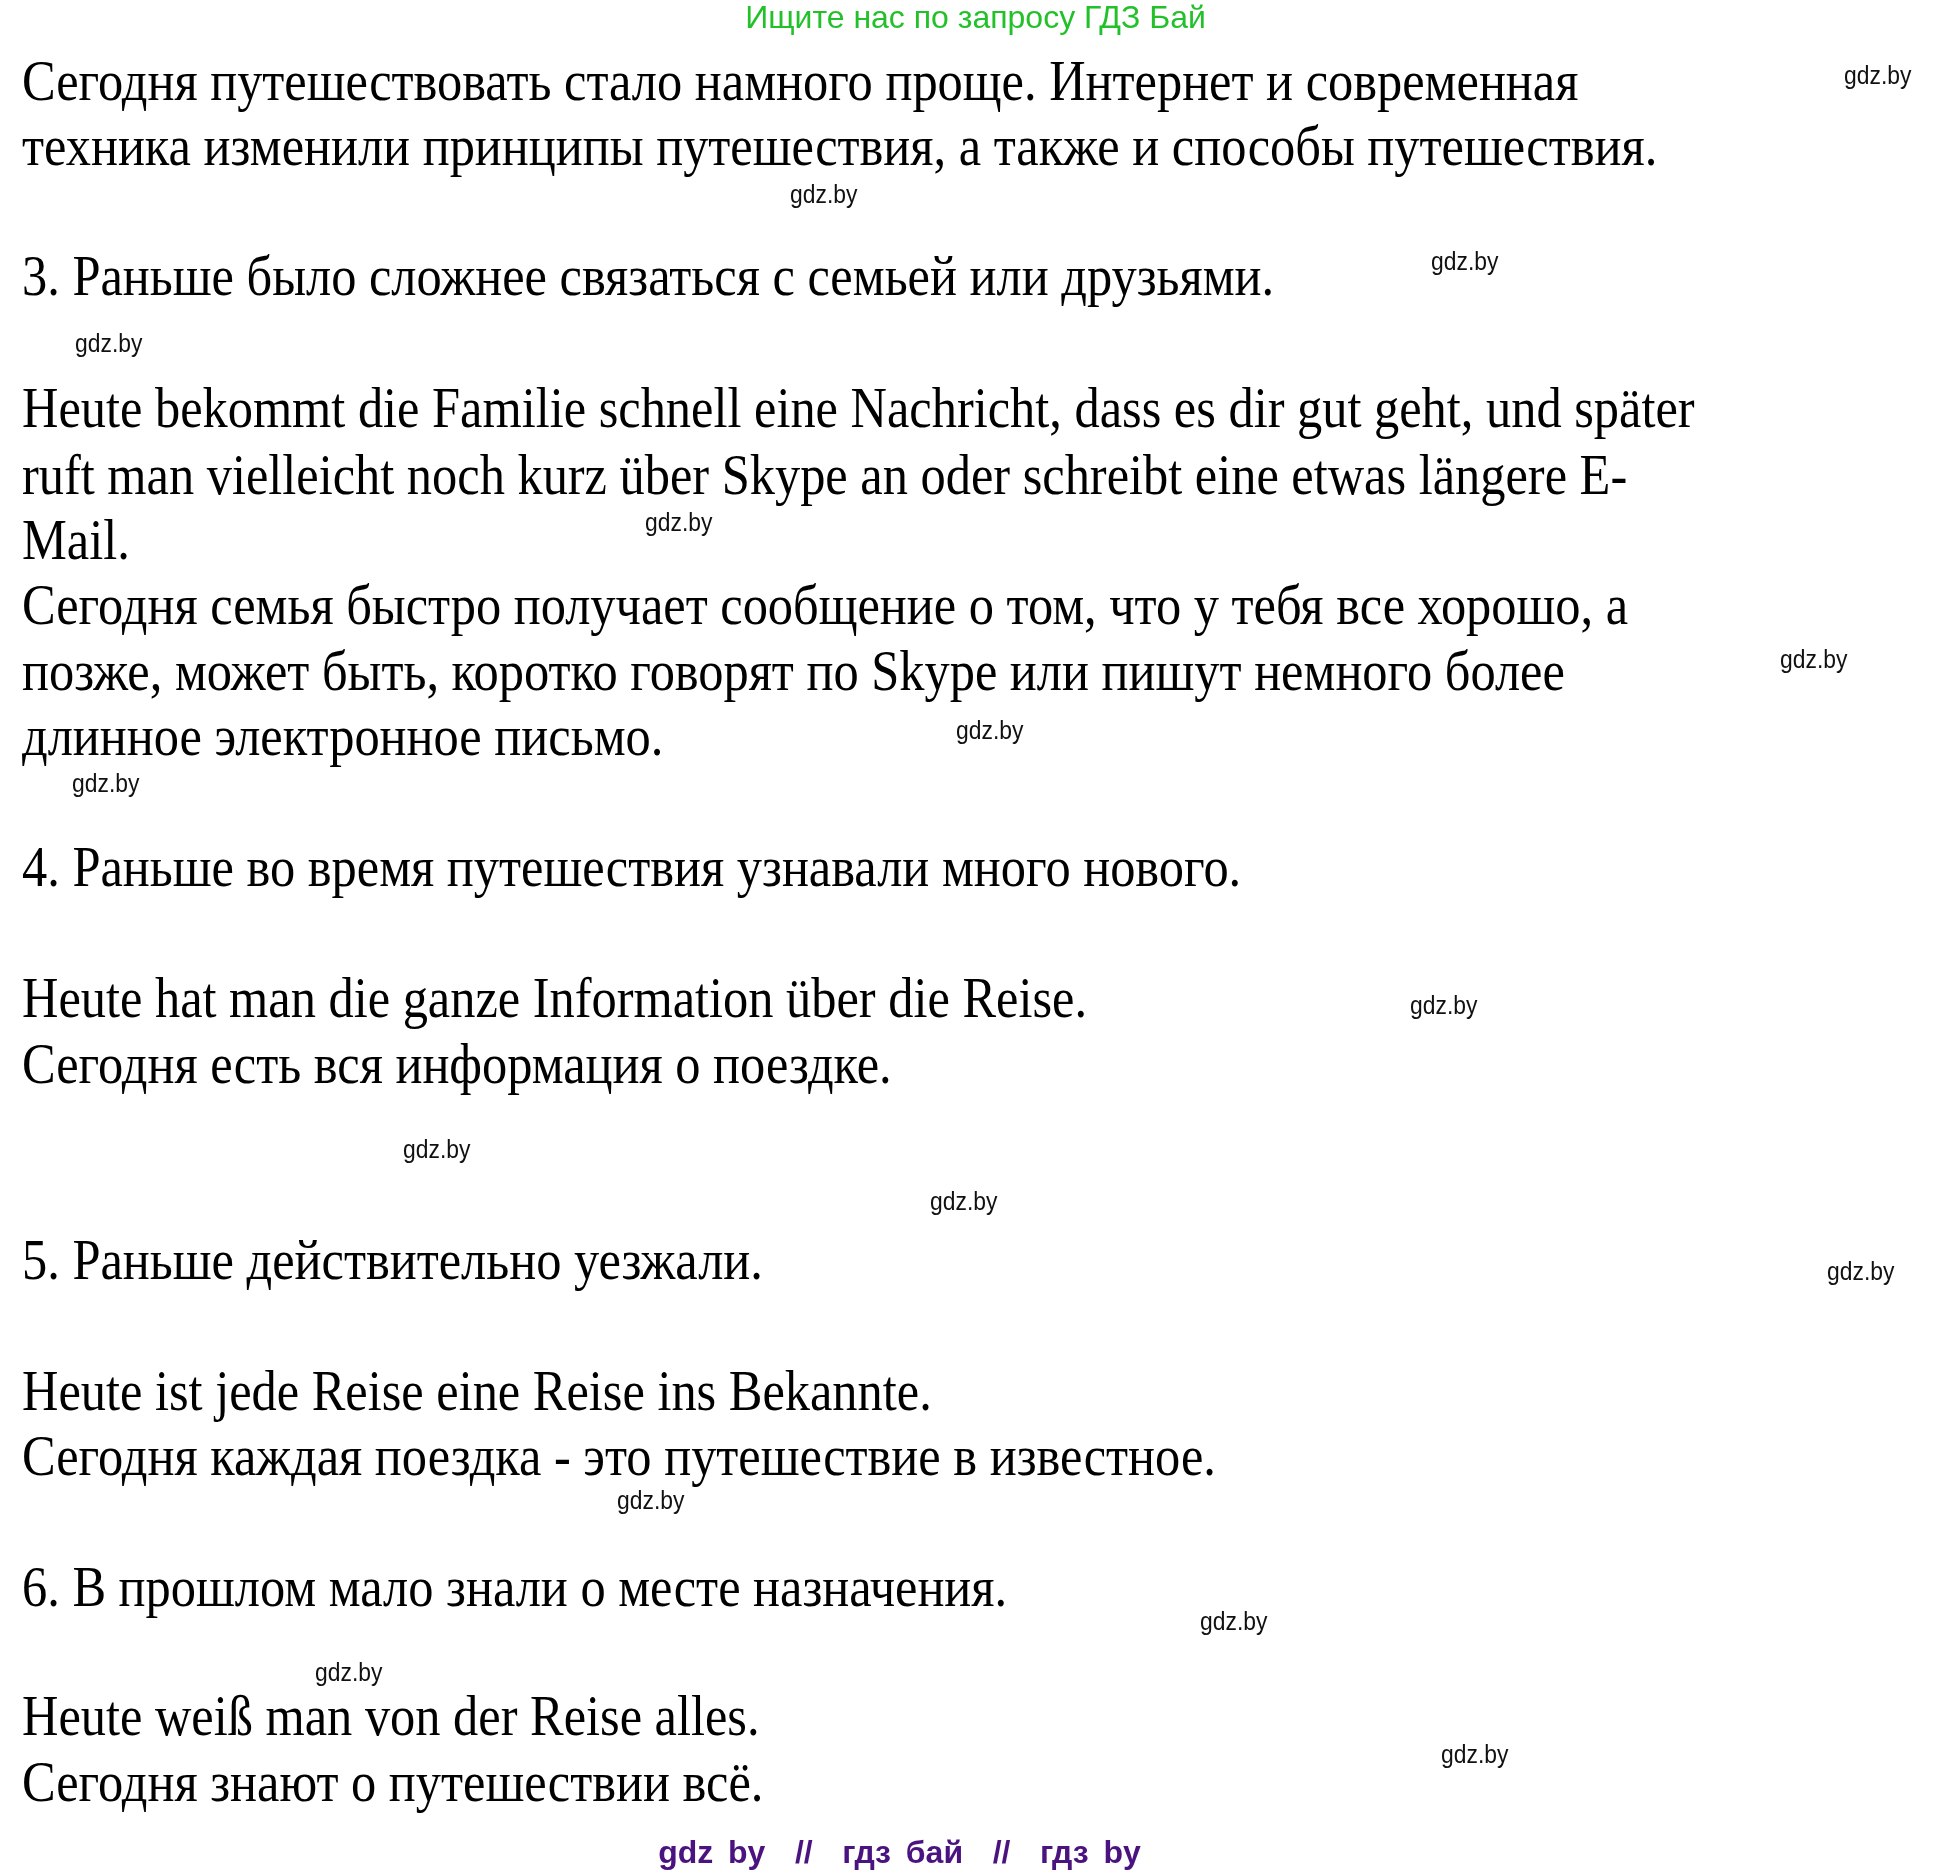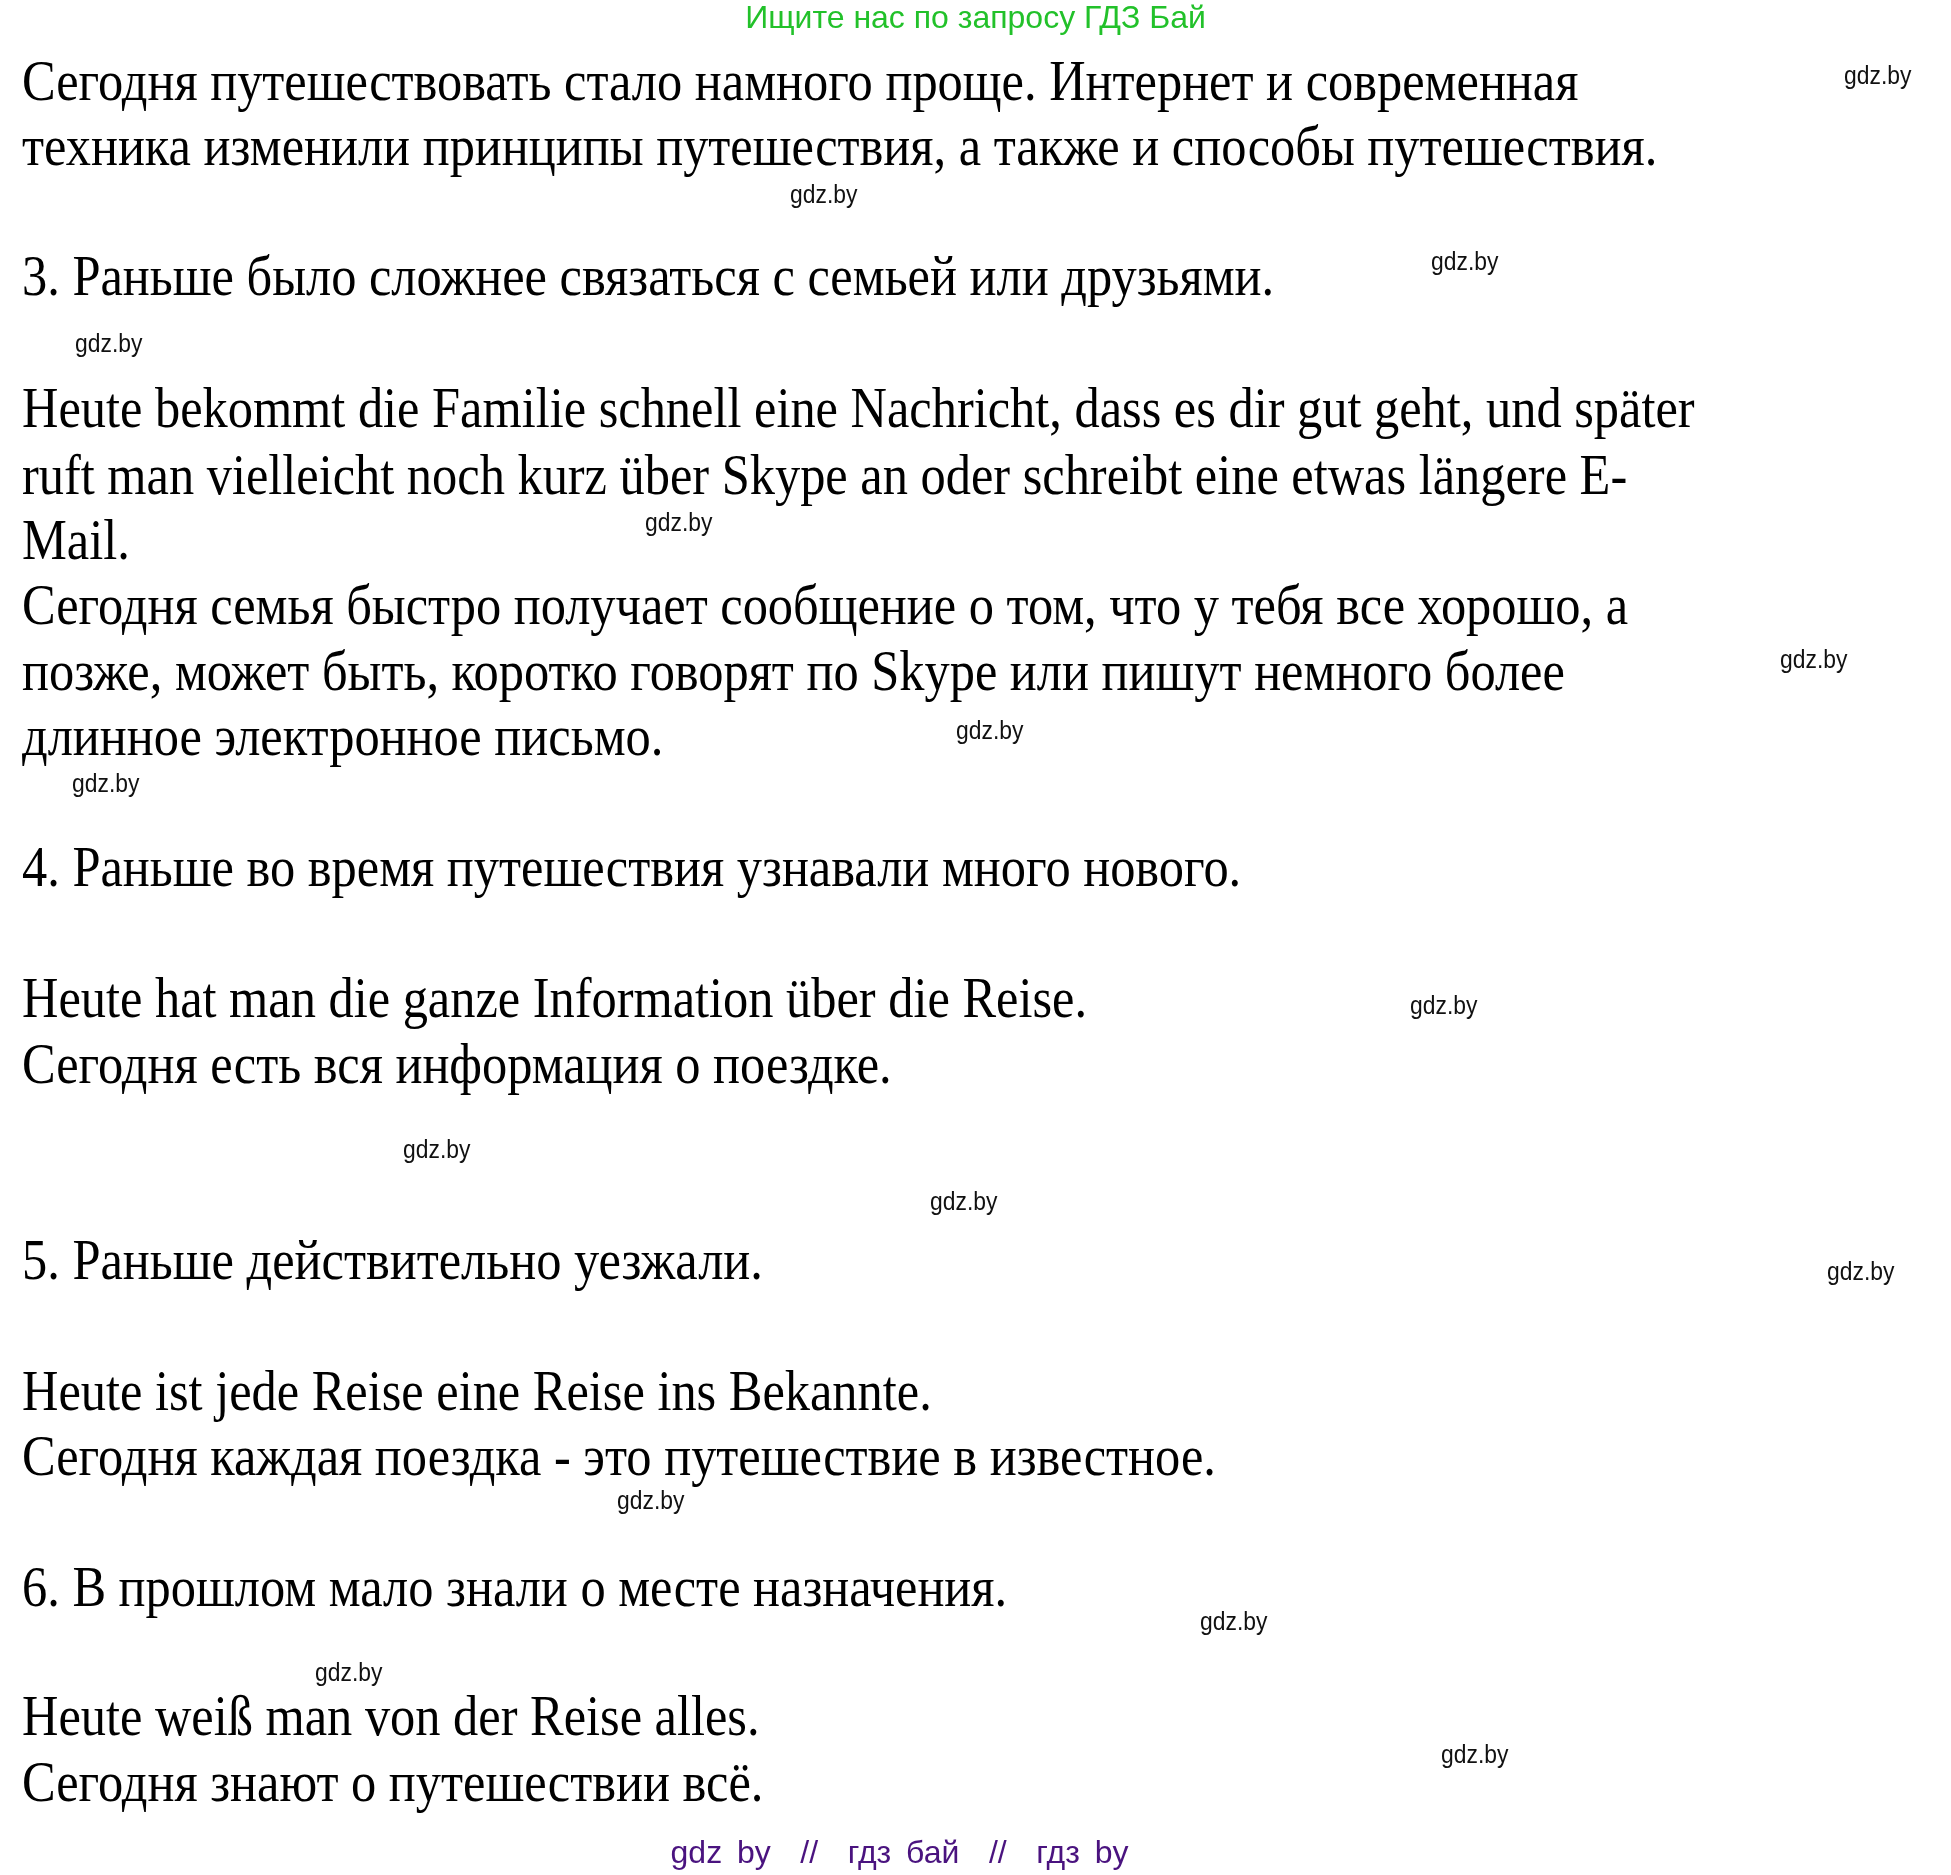--- a/index.html
+++ b/index.html
@@ -1,20 +1,20 @@
 <!DOCTYPE html>
 <html><head>
 <meta charset="utf-8">
 <style>
   html, body { margin:0; padding:0; background:#ffffff; }
   body { width:1951px; height:1875px; position:relative; overflow:hidden; }
   .ln { position:absolute; left:22.4px; white-space:nowrap; font-family:"Liberation Serif","DejaVu Serif",serif; font-size:56px; line-height:64px; color:#000; transform-origin:left top; }
   .wm { position:absolute; white-space:nowrap; font-family:"Liberation Sans","DejaVu Sans",sans-serif; font-size:26px; line-height:31px; color:#111; transform:scaleX(0.88); transform-origin:left top; }
   .header { position:absolute; top:0; left:0; width:1951px; text-align:center; font-family:"Liberation Sans","DejaVu Sans",sans-serif; font-size:32px; line-height:35px; color:#22c12a; }
-  .footer { position:absolute; top:1833px; left:0; width:1799px; text-align:center; font-family:"Liberation Sans","DejaVu Sans",sans-serif; font-size:32px; line-height:39px; color:#4a137f; word-spacing:5.9px; }
+  .footer { position:absolute; top:1833px; left:0; width:1799px; text-align:center; font-family:"Liberation Sans","DejaVu Sans",sans-serif; font-size:32px; line-height:39px; color:#4a137f; word-spacing:5.9px;font-weight:bold; }
 </style>
 </head>
 <body>
 
 <div class="header">Ищите нас по запросу ГДЗ Бай</div>
 
 <div class="ln" style="top: 49px; transform: scaleX(0.9);">Сегодня путешествовать стало намного проще. Интернет и современная</div>
 <div class="ln" style="top: 114px; transform: scaleX(0.9);">техника изменили принципы путешествия, а также и способы путешествия.</div>
 
 <div class="ln" style="top: 244px; transform: scaleX(0.9);">3. Раньше было сложнее связаться с семьей или друзьями.</div>

